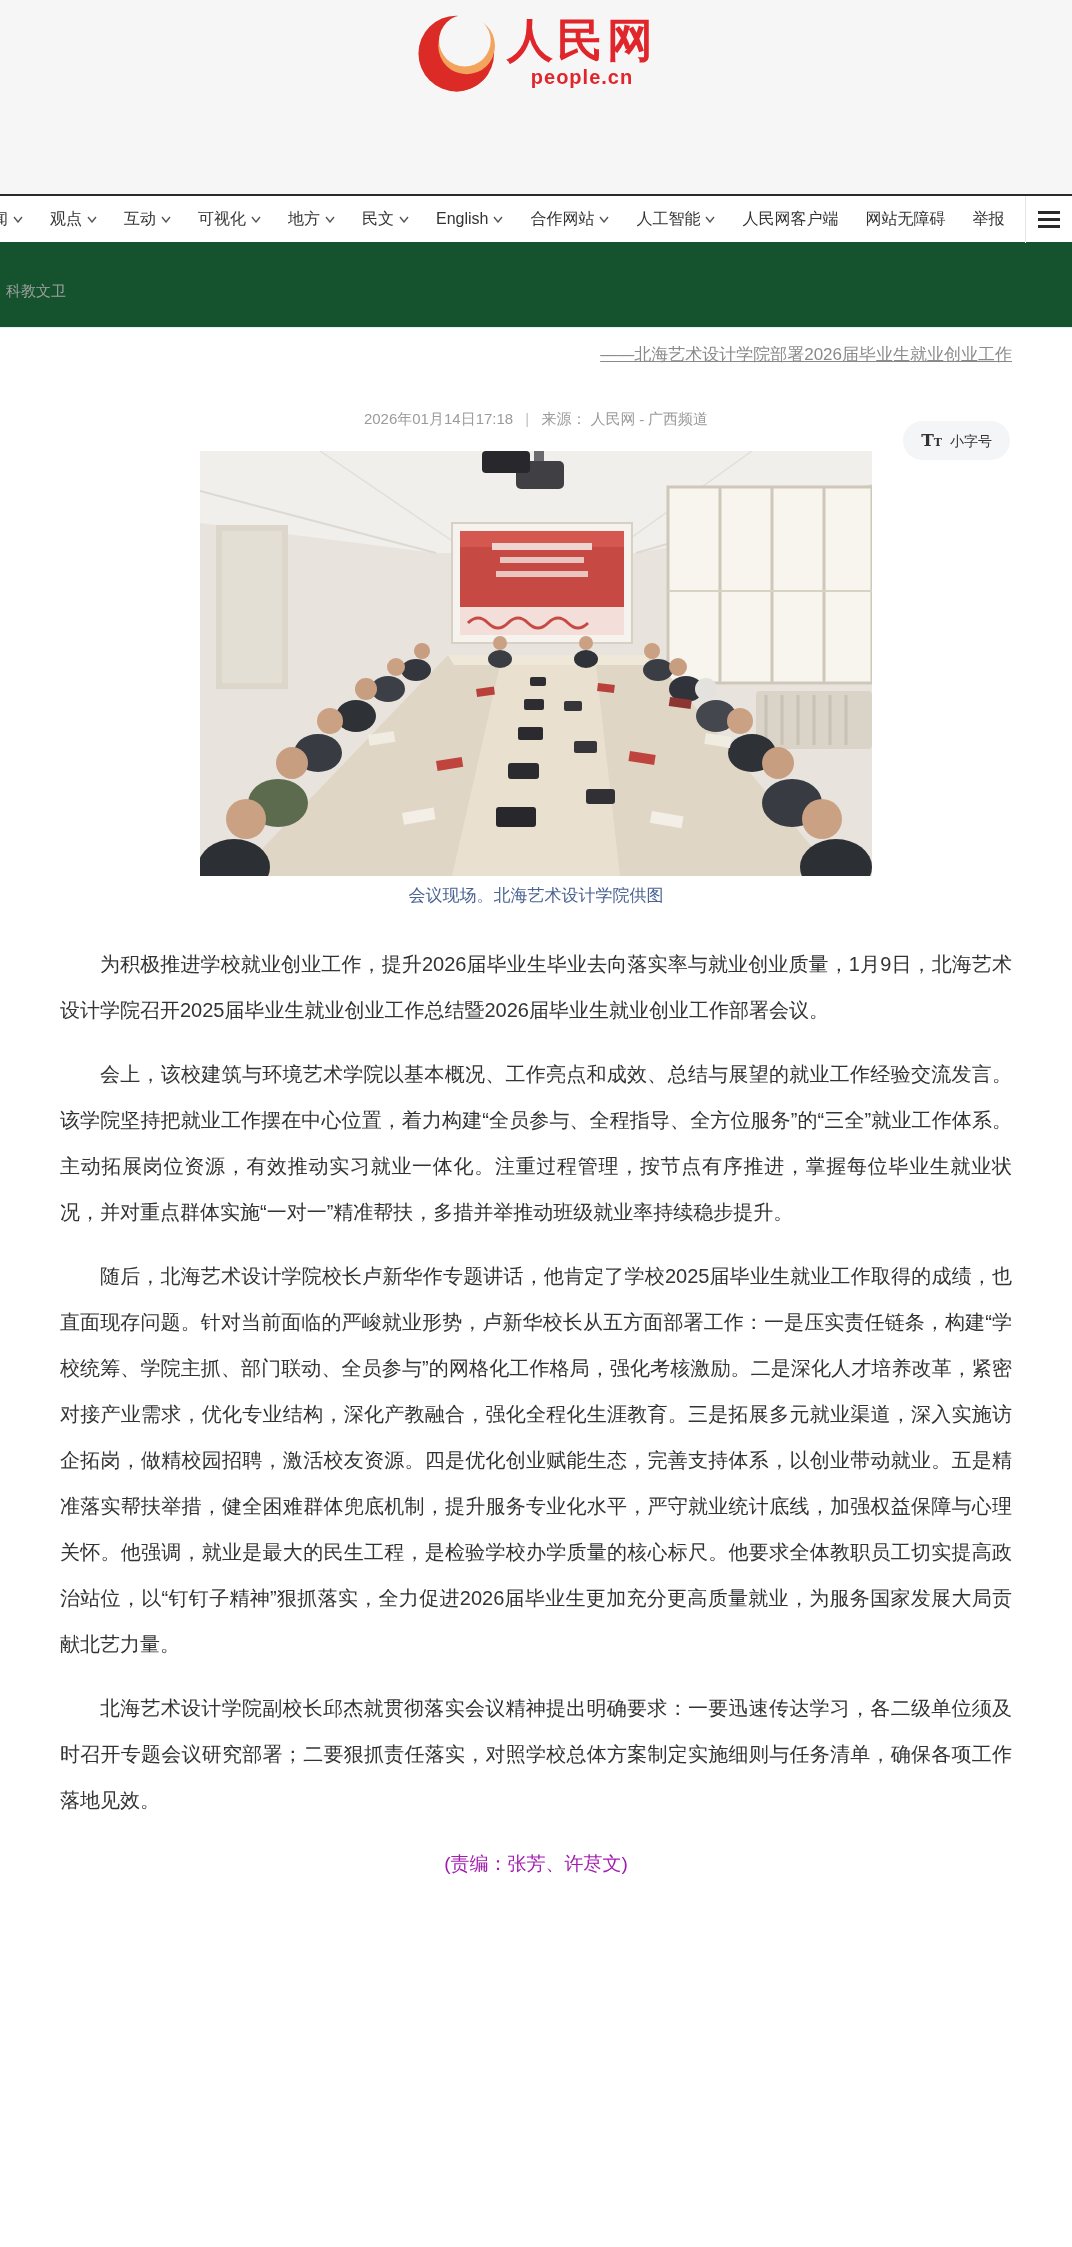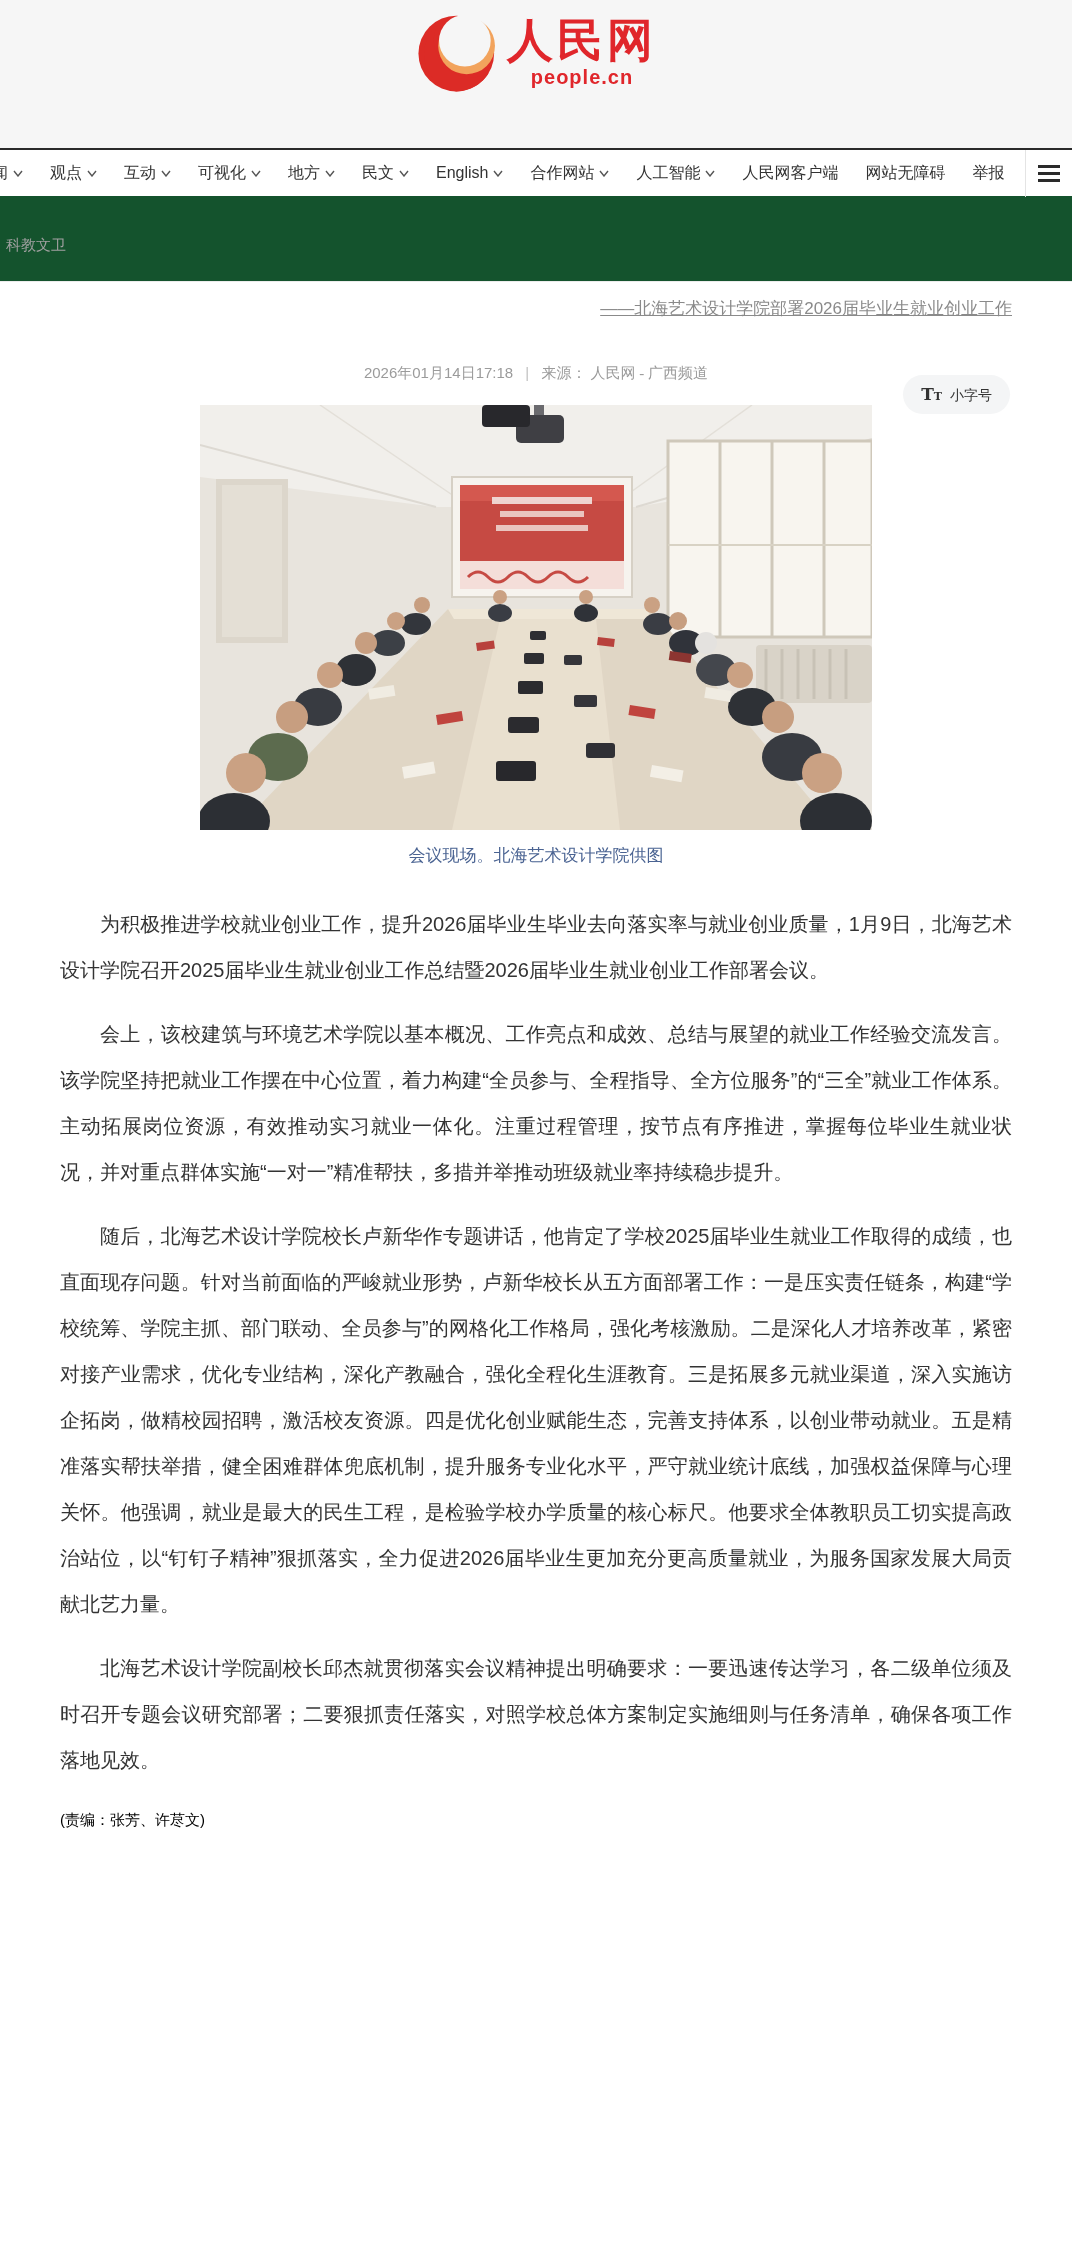--- a/index.html
+++ b/index.html
@@ -3,21 +3,21 @@
 <meta charset="utf-8">
 <style>
   * { margin:0; padding:0; box-sizing:border-box; }
   html,body { background:#ffffff; }
   body {
     width:1072px; margin:0 auto; overflow-x:hidden;
     font-family:"Liberation Sans","DejaVu Sans",sans-serif;
     color:#333;
   }
   
-  .top-header { background:#f6f6f6; height:148px; position:relative; }
+  .top-header { background:#f6f6f6; height:194px; position:relative; }
   .logo { position:absolute; left:50%; top:8px; transform:translateX(-50%);
           display:flex; align-items:center; gap:6px; }
   .logo-mark { width:86px; height:86px; display:block; }
   .logo-text { display:flex; flex-direction:column; align-items:center; }
   .logo-cn { font-size:46px; font-weight:700; color:#e0262b; letter-spacing:4px;
              font-family:"DejaVu Serif",serif; line-height:1.1; }
   .logo-en { font-size:20px; font-weight:700; color:#e0262b; letter-spacing:1px;
              line-height:1; margin-top:2px; }
   
   .nav-bar { background:#ffffff; border-top:2px solid #2a2a2a; height:48px;
@@ -45,27 +45,27 @@
   .toolbar { position:relative; height:0; }
   .font-pill { position:absolute; right:2px; top:-8px; background:#f4f5f6;
                border-radius:22px; padding:9px 18px; display:flex; align-items:baseline;
                gap:8px; font-size:14px; color:#333; cursor:pointer; }
   .font-pill .tt { font-family:"DejaVu Serif",serif; font-weight:700; }
   .font-pill .t-big { font-size:17px; }
   .font-pill .t-small { font-size:11px; }
   
   .photo-wrap { width:672px; margin:22px auto 0; }
   .photo-wrap svg { display:block; width:672px; height:425px; }
-  .caption { margin-top:14px; text-align:center; font-size:17px; color:#4a6392;
+  .caption { margin-top:8px; text-align:center; font-size:17px; color:#4a6392;
              font-family:"DejaVu Serif","Liberation Serif",serif; }
   
   .body-text { margin-top:34px; }
   .body-text p { font-size:20px; line-height:2.3; color:#333; text-align:justify;
                  text-indent:2em; margin-bottom:18px; }
-  .editor { margin-top:28px; text-align:left; font-size:15px; color:#000000; }
+  .editor { margin-top:28px; text-align:center; font-size:19px; color:#a21caf; }
 </style>
 </head>
 <body>
 
 <div class="top-header">
   <div class="logo">
     <svg class="logo-mark" viewBox="0 0 100 100">
       <circle cx="48" cy="53" r="44" fill="#dc2b26"></circle>
       <circle cx="60" cy="44" r="33" fill="#f2a35c"></circle>
       <circle cx="58" cy="38" r="30" fill="#f6f6f6"></circle>

